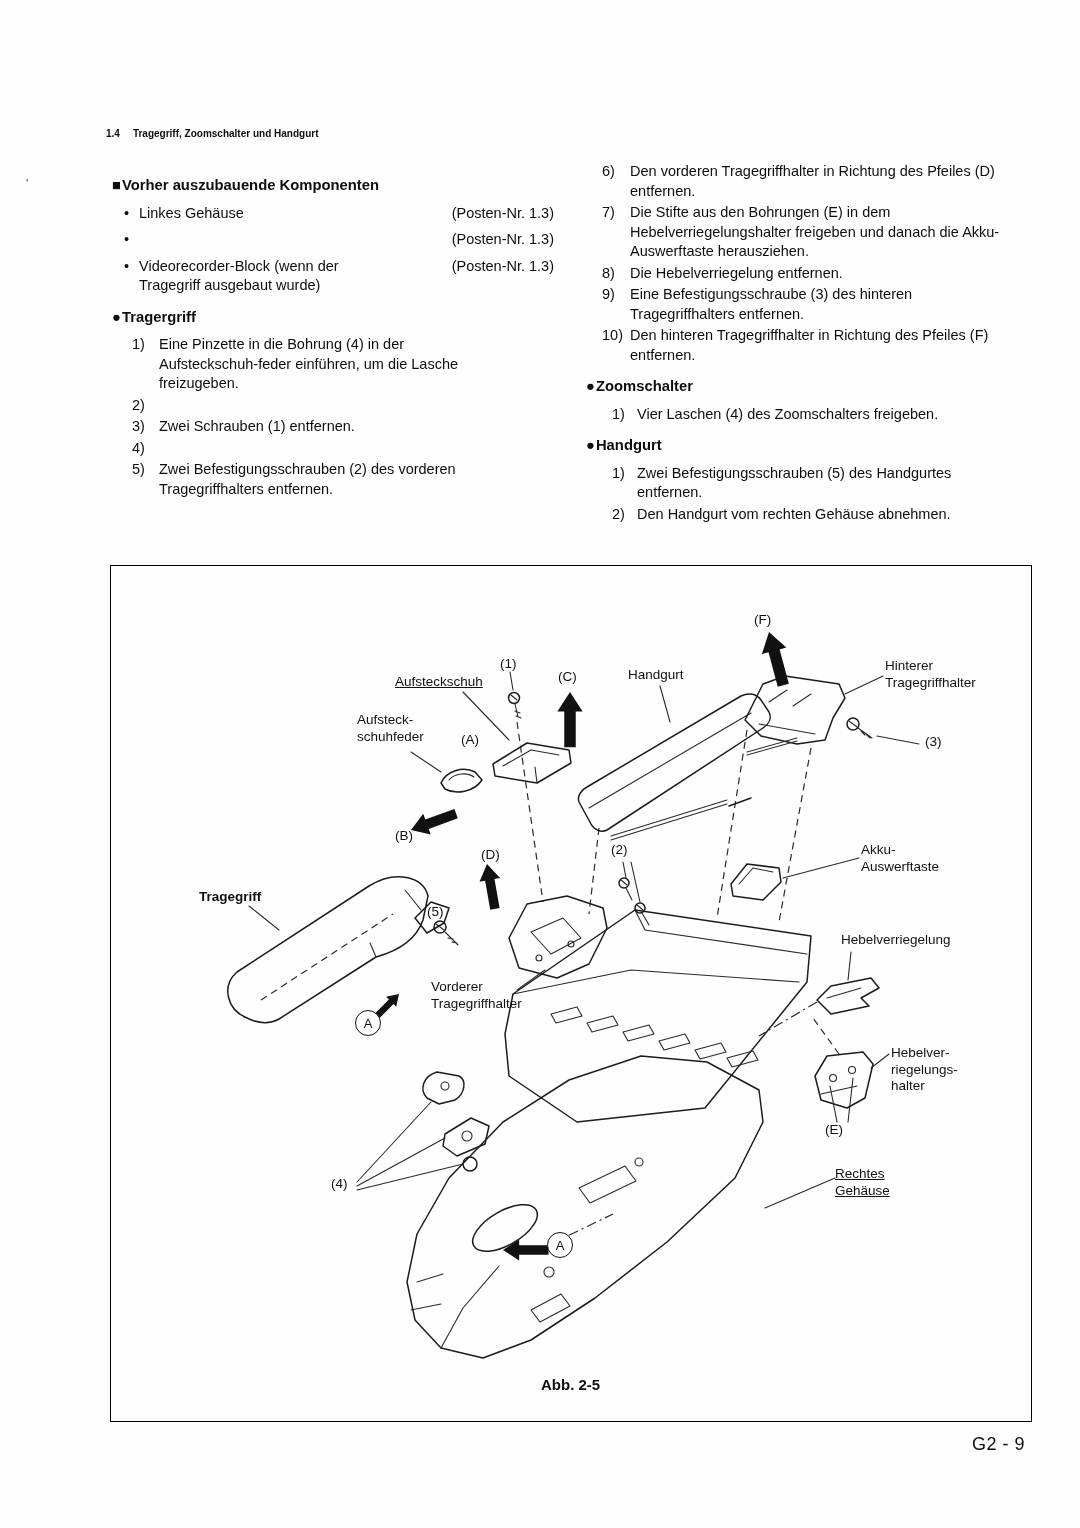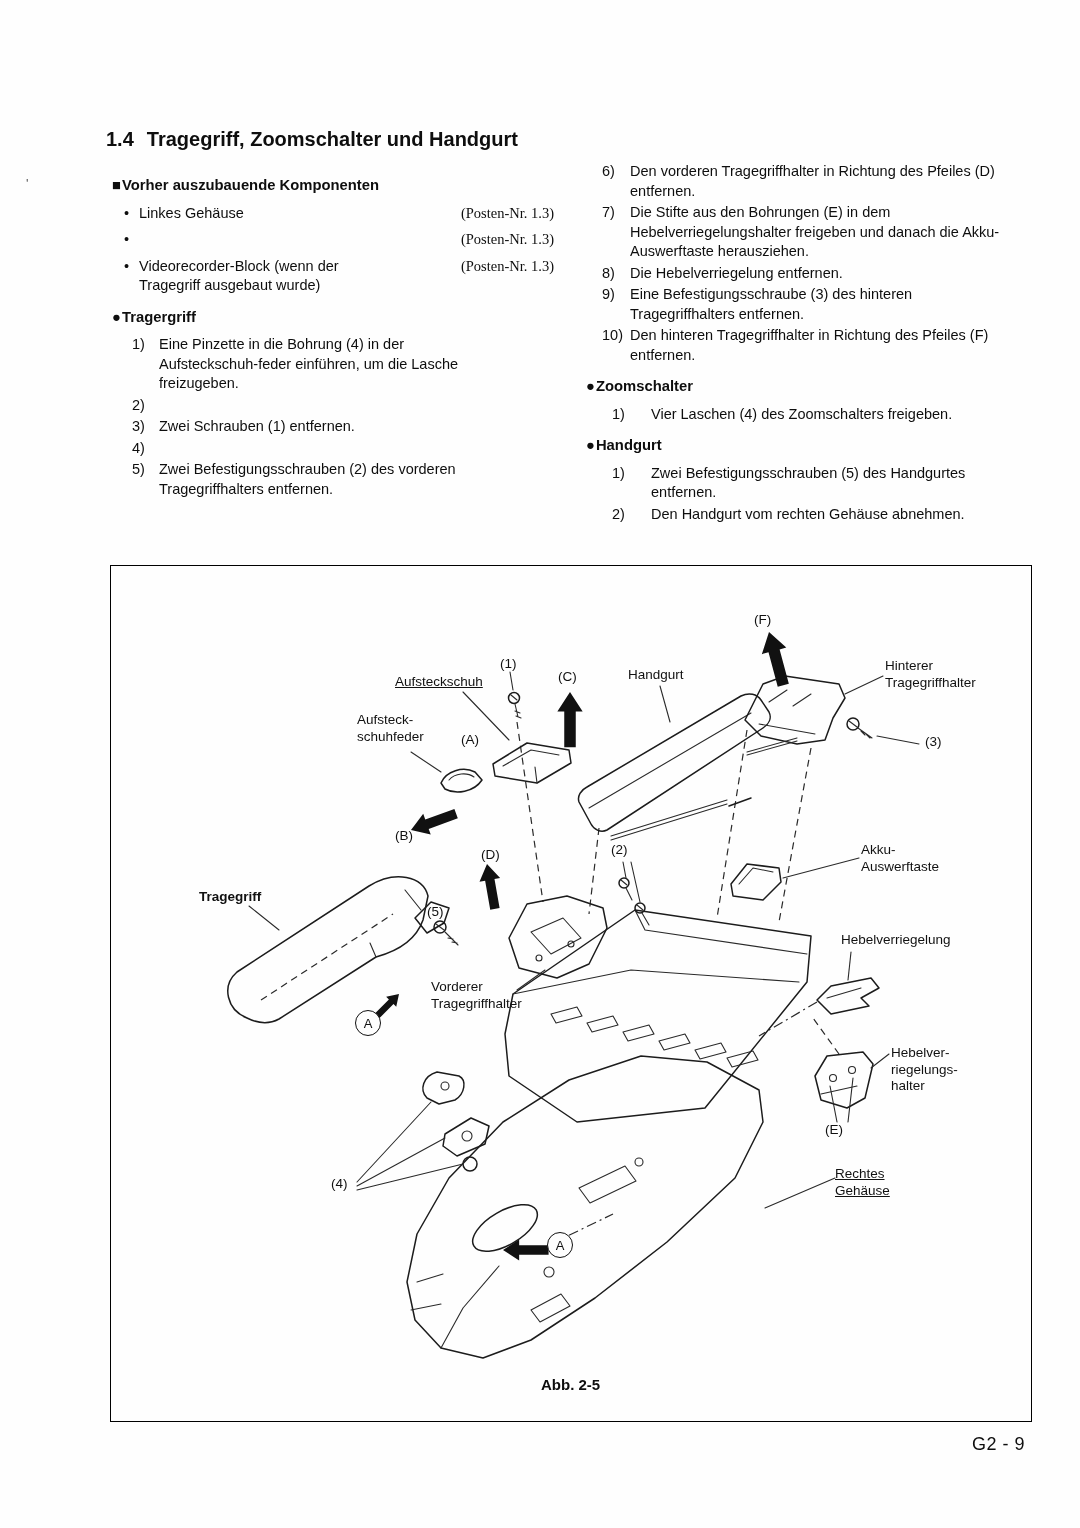--- a/index.html
+++ b/index.html
@@ -6,46 +6,46 @@
   body {
     width:1080px; height:1528px; position:relative;
     background:#fefefe; color:#0e0e0e;
     font-family:"Liberation Sans","DejaVu Sans",sans-serif;
     -webkit-font-smoothing:antialiased;
   }
   .artifact { position:absolute; left:26px; top:176px; font-size:13px; color:#555; }
 
   .h1 {
     position:absolute; left:106px; top:128px;
-    font-size:20px; font-weight:bold; display:flex; gap:13px;
+    font-size:10px; font-weight:bold; display:flex; gap:13px;
   }
   .col { position:absolute; font-size:14.5px; line-height:19.5px; }
   .col-left  { left:106px; top:158px; width:448px; padding-top:6px; }
   .col-right { left:562px; top:158px; width:445px; }
 
   .h2 { font-weight:bold; display:flex; margin:12px 0 8px 6px; font-size:14.8px; }
   .h2 .marker { margin-right:1px; }
   .col-right .h2 { margin-left:24px; }
 
   .components { margin-left:18px; }
   .c-item { display:flex; margin-bottom:7px; }
   .c-bullet { width:15px; flex:none; }
   .c-text { width:252px; flex:none; }
-  .c-ref { margin-left:auto; white-space:nowrap;font-family:Liberation Serif, serif; }
+  .c-ref { margin-left:auto; white-space:nowrap; }
 
   .steps { margin-left:26px; }
   .step { display:flex; margin-bottom:2px; }
   .step .num { flex:none; width:27px; }
   .step .txt { flex:1; max-width:332px; }
   .col-right .steps-main { margin-left:40px; margin-top:4px; }
   .col-right .steps-main .num { width:28px; }
   .col-right .steps-main .txt { max-width:378px; }
   .col-right .steps-sub { margin-left:50px; }
   .col-right .steps-sub .num { width:25px; }
-  .col-right .steps-sub .txt { max-width:370px;margin-left:14px; }
+  .col-right .steps-sub .txt { max-width:370px; }
 
   .diagram {
     position:absolute; left:110px; top:565px; width:920px; height:855px;
     border:1.6px solid #000; background:#fefefe; overflow:hidden;
   }
   .diagram svg { position:absolute; left:0; top:0; }
   .lbl {
     position:absolute; font-size:13.5px; line-height:1.24; color:#111;
     white-space:pre-line;
   }

